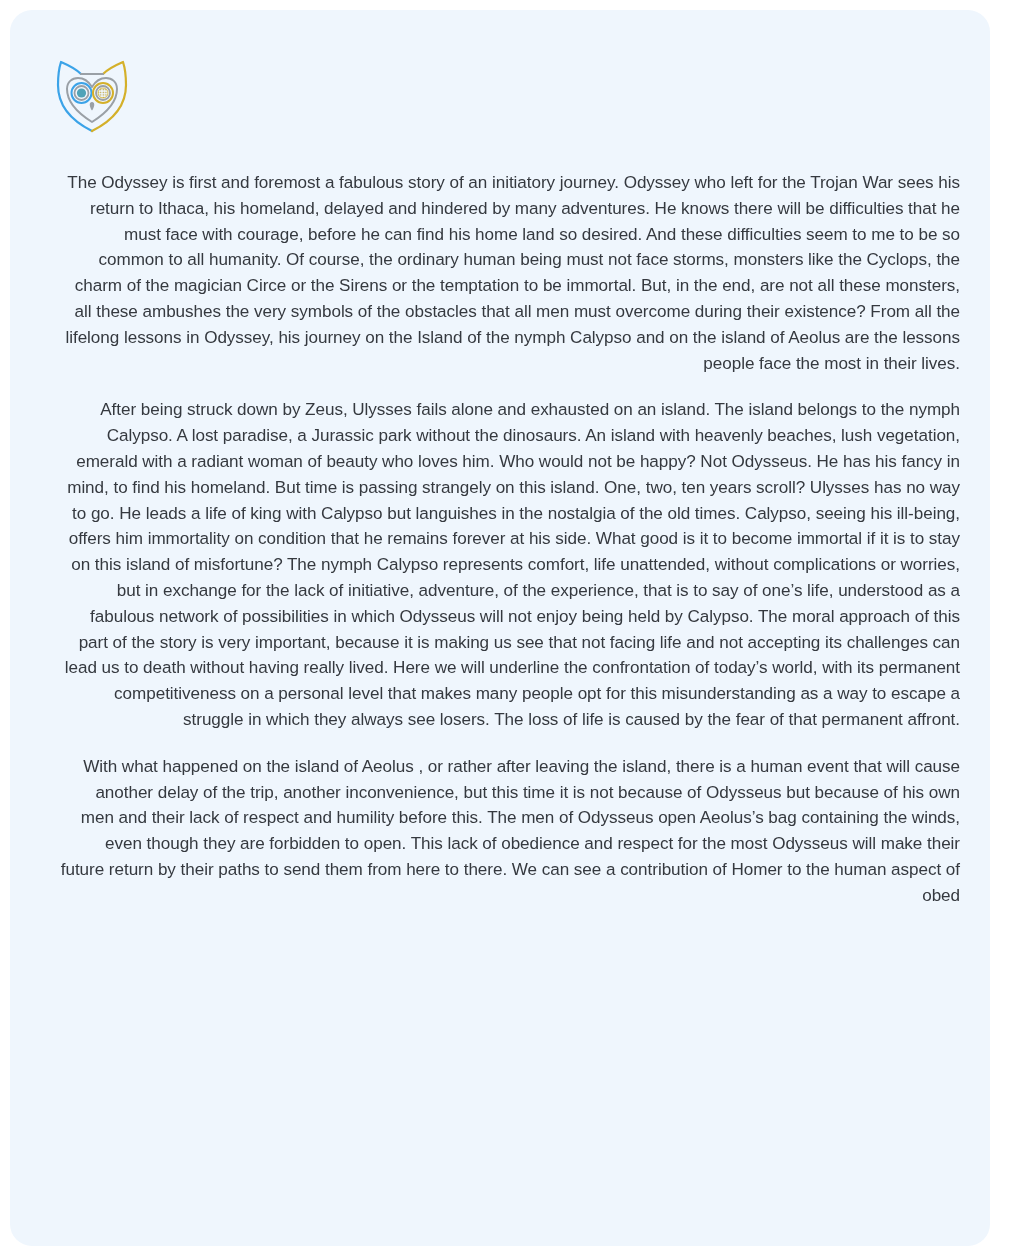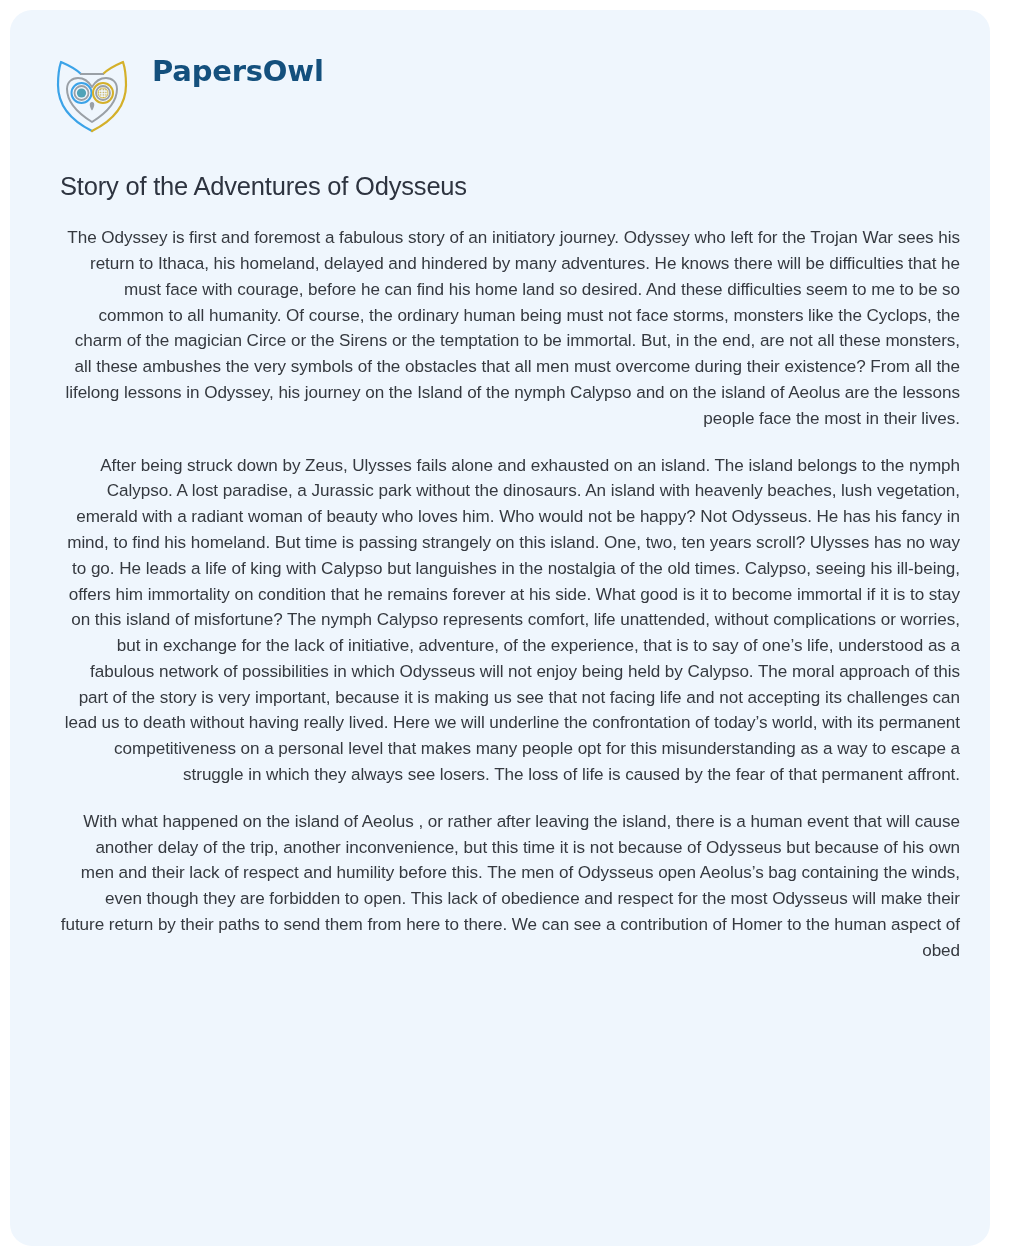--- a/index.html
+++ b/index.html
@@ -123,27 +123,25 @@
         </defs>
         <circle cx="53" cy="41" r="10" fill="none" stroke="#d4b02a" stroke-width="2"></circle>
         <circle cx="53" cy="41" r="7" fill="none" stroke="#9aa0a6" stroke-width="1.8"></circle>
         <circle cx="53" cy="41" r="5" fill="url(#dotfill)" stroke="#d4b02a" stroke-width="0.8"></circle>
 
         <path d="M42 50 C 40.4 50, 39.4 51.6, 39.8 53.4 C 40.2 55.4, 41.2 57.4, 42 58.6 C 42.8 57.4, 43.8 55.4, 44.2 53.4 C 44.6 51.6, 43.6 50, 42 50 Z" fill="#9aa0a6"></path>
       </svg>
     </div>
 
     <div class="brand-block">
-      <div class="brand-name">PapersOwl</div>
     </div>
 
   </div>
 
   <div class="article">
-    <h1 class="article-title">Story of the Adventures of Odysseus</h1>
     <div class="article-body">
       <p>The Odyssey is first and foremost a fabulous story of an initiatory journey. Odyssey who left for the Trojan War sees his return to Ithaca, his homeland, delayed and hindered by many adventures. He knows there will be difficulties that he must face with courage, before he can find his home land so desired. And these difficulties seem to me to be so common to all humanity. Of course, the ordinary human being must not face storms, monsters like the Cyclops, the charm of the magician Circe or the Sirens or the temptation to be immortal. But, in the end, are not all these monsters, all these ambushes the very symbols of the obstacles that all men must overcome during their existence? From all the lifelong lessons in Odyssey, his journey on the Island of the nymph Calypso and on the island of Aeolus are the lessons people face the most in their lives.</p>
       <p>After being struck down by Zeus, Ulysses fails alone and exhausted on an island. The island belongs to the nymph Calypso. A lost paradise, a Jurassic park without the dinosaurs. An island with heavenly beaches, lush vegetation, emerald with a radiant woman of beauty who loves him. Who would not be happy? Not Odysseus. He has his fancy in mind, to find his homeland. But time is passing strangely on this island. One, two, ten years scroll? Ulysses has no way to go. He leads a life of king with Calypso but languishes in the nostalgia of the old times. Calypso, seeing his ill-being, offers him immortality on condition that he remains forever at his side. What good is it to become immortal if it is to stay on this island of misfortune? The nymph Calypso represents comfort, life unattended, without complications or worries, but in exchange for the lack of initiative, adventure, of the experience, that is to say of one’s life, understood as a fabulous network of possibilities in which Odysseus will not enjoy being held by Calypso. The moral approach of this part of the story is very important, because it is making us see that not facing life and not accepting its challenges can lead us to death without having really lived. Here we will underline the confrontation of today’s world, with its permanent competitiveness on a personal level that makes many people opt for this misunderstanding as a way to escape a struggle in which they always see losers. The loss of life is caused by the fear of that permanent affront.</p>
       <p>With what happened on the island of Aeolus , or rather after leaving the island, there is a human event that will cause another delay of the trip, another inconvenience, but this time it is not because of Odysseus but because of his own men and their lack of respect and humility before this. The men of Odysseus open Aeolus’s bag containing the winds, even though they are forbidden to open. This lack of obedience and respect for the most Odysseus will make their future return by their paths to send them from here to there. We can see a contribution of Homer to the human aspect of obed</p>
     </div>
   </div>
 
 </div>
 
 </body></html>

